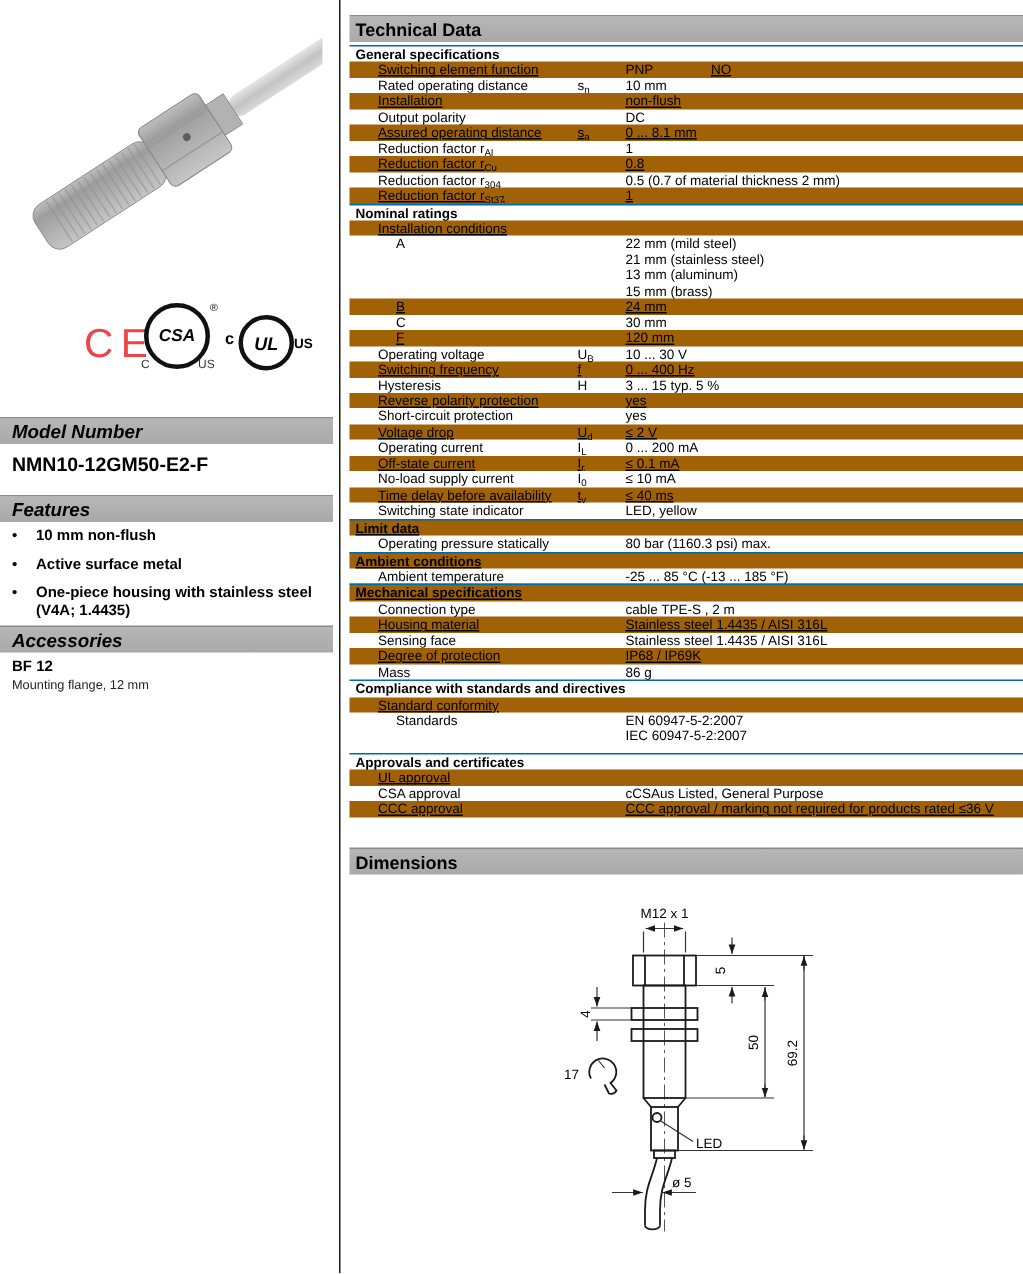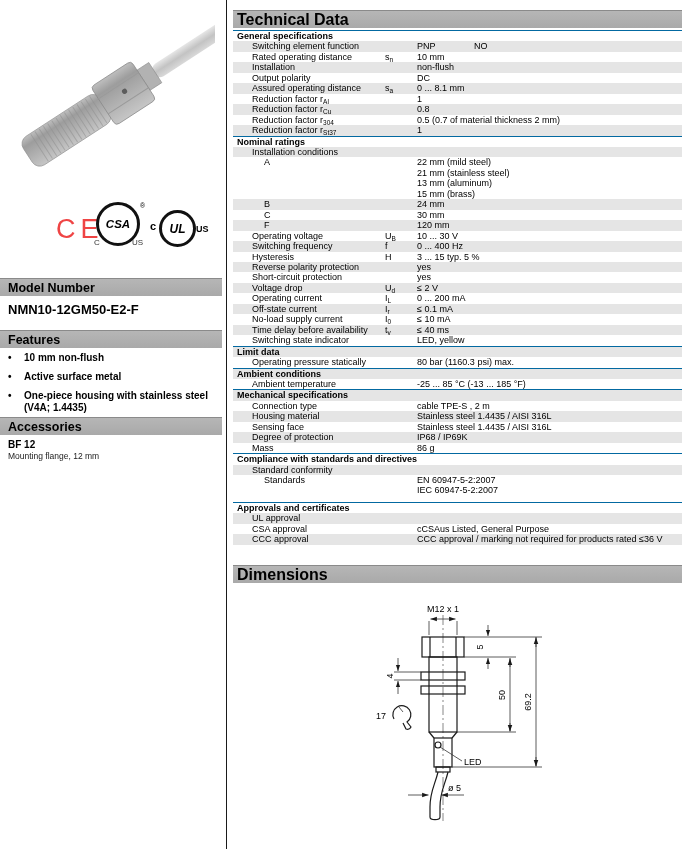--- a/index.html
+++ b/index.html
@@ -4,21 +4,21 @@
 <style>
   html,body{margin:0;padding:0;background:#fff;}
   #page{position:relative;width:682px;height:849px;background:#fff;overflow:hidden;
         font-family:"Liberation Sans",sans-serif;color:#000;}
   
   #divider{position:absolute;left:226px;top:0;width:1px;height:849px;background:#1a1a1a;}
   
   #leftcol{position:absolute;left:0;top:0;width:226px;height:849px;}
   .lbar{position:absolute;left:0;width:222px;height:18px;line-height:18px;
         background:linear-gradient(#b6b6b6,#a9a9a9);border-top:1px solid #8a8a8a;
-        font-weight:bold;font-size:12.5px;padding-left:8px;box-sizing:border-box;}
+        font-weight:bold;font-size:12.5px;padding-left:8px;box-sizing:border-box;font-style:italic;}
   #model-value{position:absolute;left:8px;top:302px;font-weight:bold;font-size:13px;}
   #features-list{position:absolute;left:8px;top:352px;width:200px;}
   .feat{display:flex;margin-bottom:7px;font-weight:bold;font-size:10px;line-height:12px;}
   .feat .blt{width:16px;flex:0 0 16px;}
   #acc-name{position:absolute;left:8px;top:439px;font-weight:bold;font-size:10px;}
   #acc-desc{position:absolute;left:8px;top:451px;font-size:8.5px;color:#222;}
   
   #ce-mark{position:absolute;left:56px;top:214px;font-size:27px;letter-spacing:5px;color:#ef4444;}
   #csa-mark{position:absolute;left:96px;top:202px;width:50px;height:50px;}
   #csa-circle{position:absolute;left:0;top:0;width:38px;height:38px;border:3.5px solid #111;
@@ -29,26 +29,26 @@
   #csa-us{position:absolute;left:36px;top:36px;font-size:8px;color:#333;}
   #ul-mark{position:absolute;left:150px;top:208px;width:56px;height:44px;}
   #ul-circle{position:absolute;left:9px;top:2px;width:31px;height:31px;border:3px solid #111;
       border-radius:50%;display:flex;align-items:center;justify-content:center;
       font-weight:bold;font-size:12px;font-style:italic;}
   #ul-c{position:absolute;left:0;top:12px;font-weight:bold;font-size:11px;}
   #ul-us{position:absolute;left:46px;top:16px;font-weight:bold;font-size:9px;}
   
   #rightcol{position:absolute;left:233px;top:0;width:449px;}
   .hbar{height:18px;line-height:18px;background:linear-gradient(#b6b6b6,#a9a9a9);
-        border-top:1px solid #8a8a8a;font-weight:bold;font-size:16px;
+        border-top:1px solid #8a8a8a;font-weight:bold;font-size:12px;
         padding-left:4px;box-sizing:border-box;}
   #tech-header{margin-top:10px;}
   #tech-table{margin-top:2px;font-size:9px;}
   .trow{display:flex;line-height:10.45px;min-height:10.45px;}
-  .trow.shaded{background:#e5e5e5;}
+  .trow.shaded{background:#a16207;text-decoration:underline;}
   .trow.topline{border-top:1px solid #0369a1;}
   .trow.gap{margin-top:6px;}
   .trow .c-label{flex:0 0 152px;box-sizing:border-box;}
   .trow.section .c-label{flex:1;font-weight:bold;}
   .ind0{padding-left:4px;} .ind1{padding-left:19px;} .ind2{padding-left:31px;}
   .trow .c-sym{flex:0 0 32px;}
   .trow .c-val{flex:1;}
   .trow sub{font-size:6.5px;vertical-align:-2px;line-height:0;}
   .v1{display:inline-block;width:57px;}
   #dim-header{margin-top:20px;}

